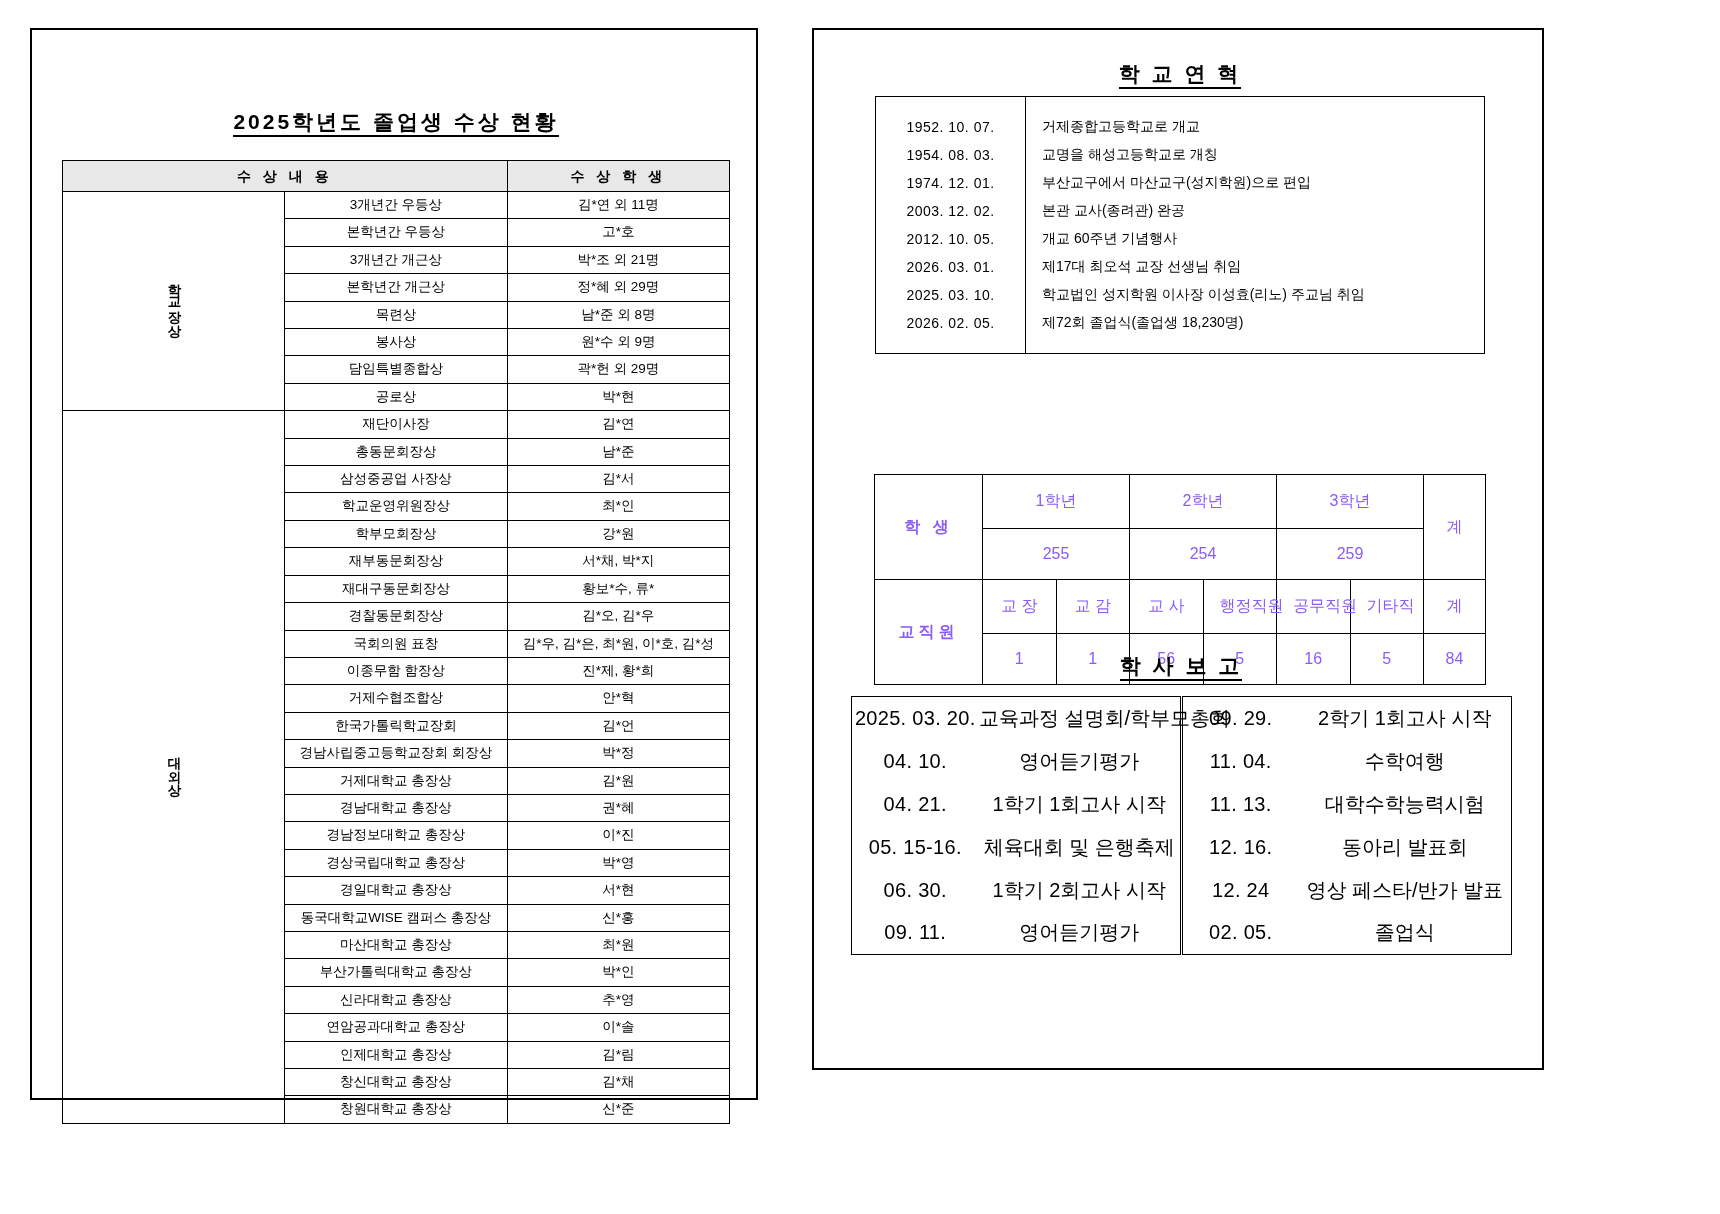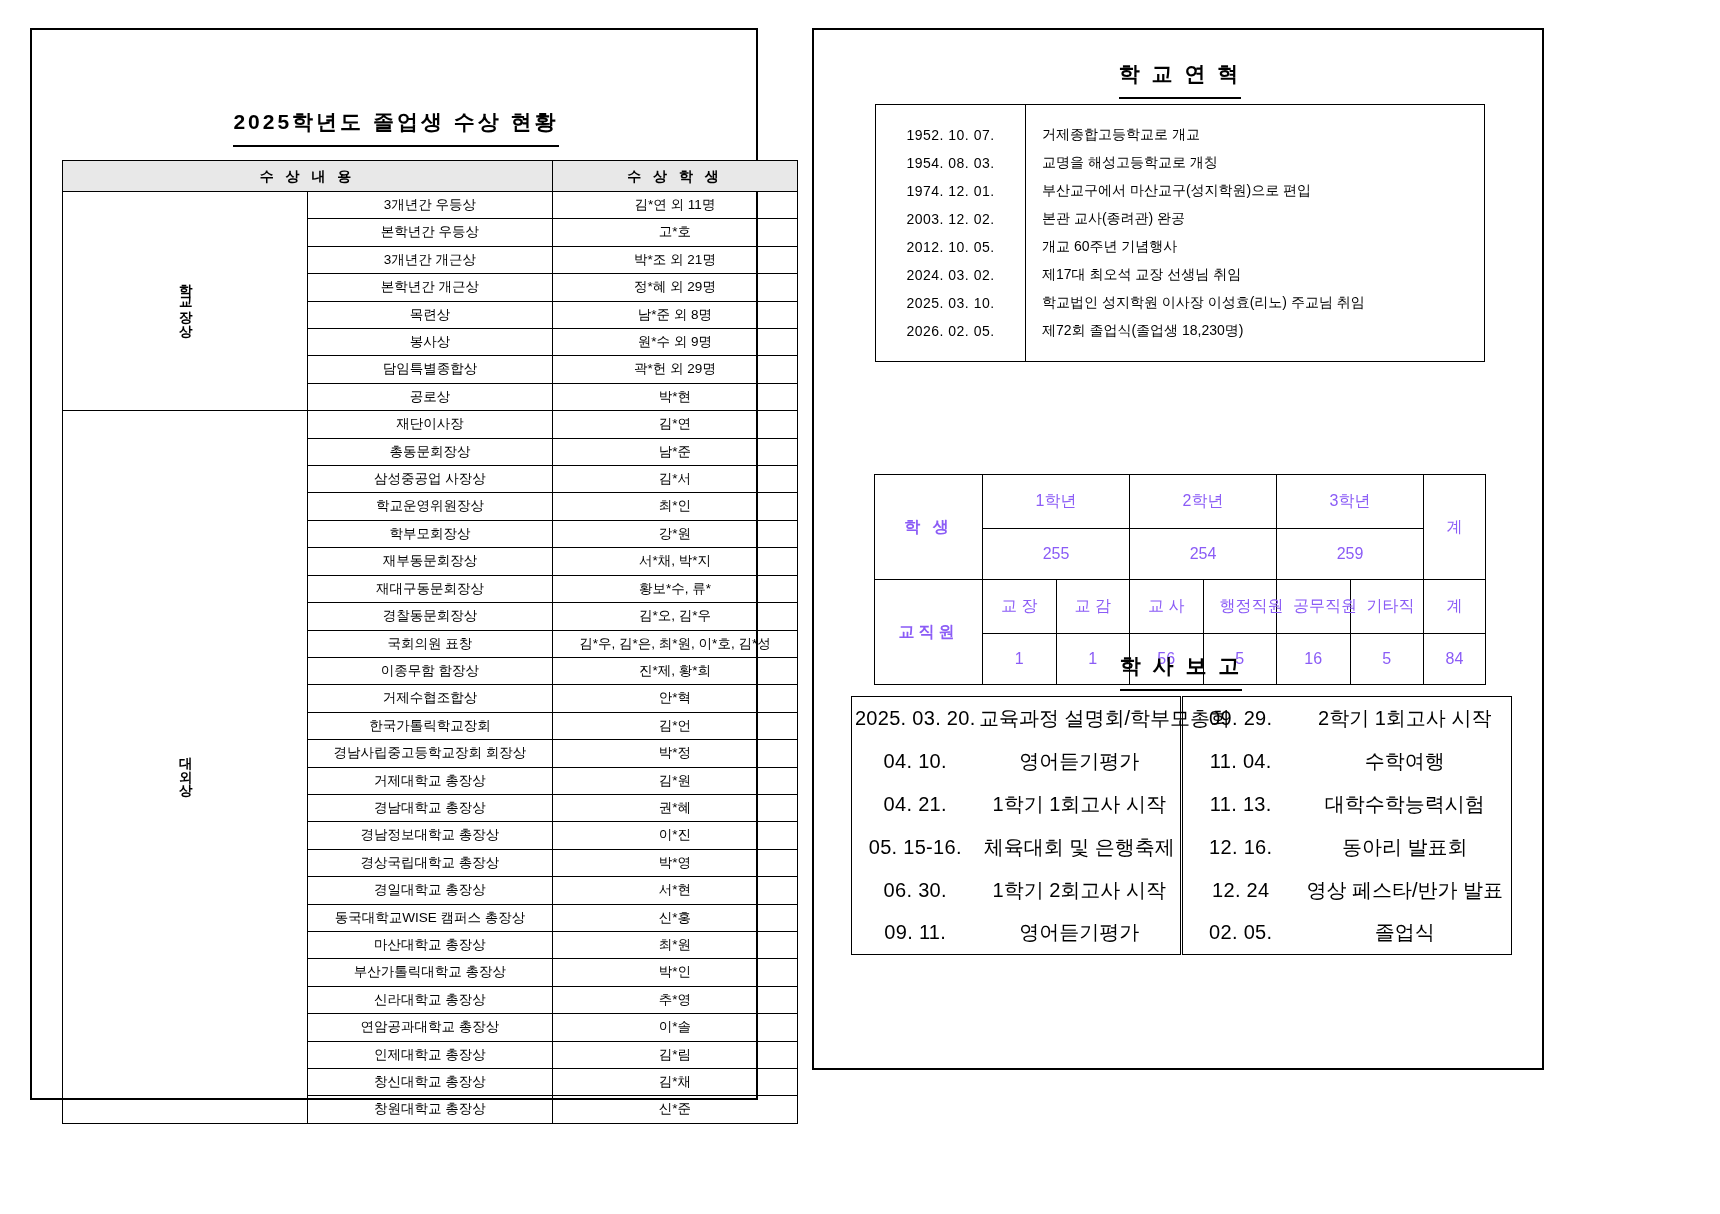--- a/index.html
+++ b/index.html
@@ -30,28 +30,28 @@
     text-align: center;
     font-size: 21px;
     font-weight: bold;
     letter-spacing: 3px;
     color: #000;
     margin: 0;
     padding: 0;
   }
   .section-title span.u {
     border-bottom: 2px solid #000;
-    padding-bottom: 12px;
+    padding-bottom: 2px;
   }
 
   
   .award-wrap { position: absolute; left: 30px; top: 78px; width: 668px; }
   table.award {
     border-collapse: collapse;
-    width: 736px;
+    width: 668px;
     margin-top: 24px;
     table-layout: fixed;
   }
   table.award th, table.award td {
     border: 1px solid #000;
     font-size: 13.5px;
     color: #000;
     text-align: center;
     padding: 0;
     height: 26.4px;
@@ -80,21 +80,21 @@
   td.award-name { width: 250px; }
   td.award-student { width: 388px; }
 
   
   .block { position: absolute; }
 
   .history-wrap { left: 30px; top: 30px; width: 672px; }
   table.history {
     border-collapse: collapse;
     width: 610px;
-    margin: 16px auto 0 auto;
+    margin: 8px auto 0 auto;
     table-layout: fixed;
     border: 1.5px solid #000;
   }
   table.history td {
     font-size: 14px;
     color: #000;
     padding: 2px 0;
     height: 28px;
     vertical-align: middle;
     white-space: nowrap;
@@ -345,21 +345,21 @@
             </tr>
             <tr>
               <td class="date">2003. 12. 02.</td>
               <td class="desc">본관 교사(종려관) 완공</td>
             </tr>
             <tr>
               <td class="date">2012. 10. 05.</td>
               <td class="desc">개교 60주년 기념행사</td>
             </tr>
             <tr>
-              <td class="date">2024. 03. 02.</td>
+              <td class="date">2026. 03. 01.</td>
               <td class="desc">제17대 최오석 교장 선생님 취임</td>
             </tr>
             <tr>
               <td class="date">2025. 03. 10.</td>
               <td class="desc">학교법인 성지학원 이사장 이성효(리노) 주교님 취임</td>
             </tr>
             <tr>
               <td class="date">2026. 02. 05.</td>
               <td class="desc">제72회 졸업식(졸업생 18,230명)</td>
             </tr>

